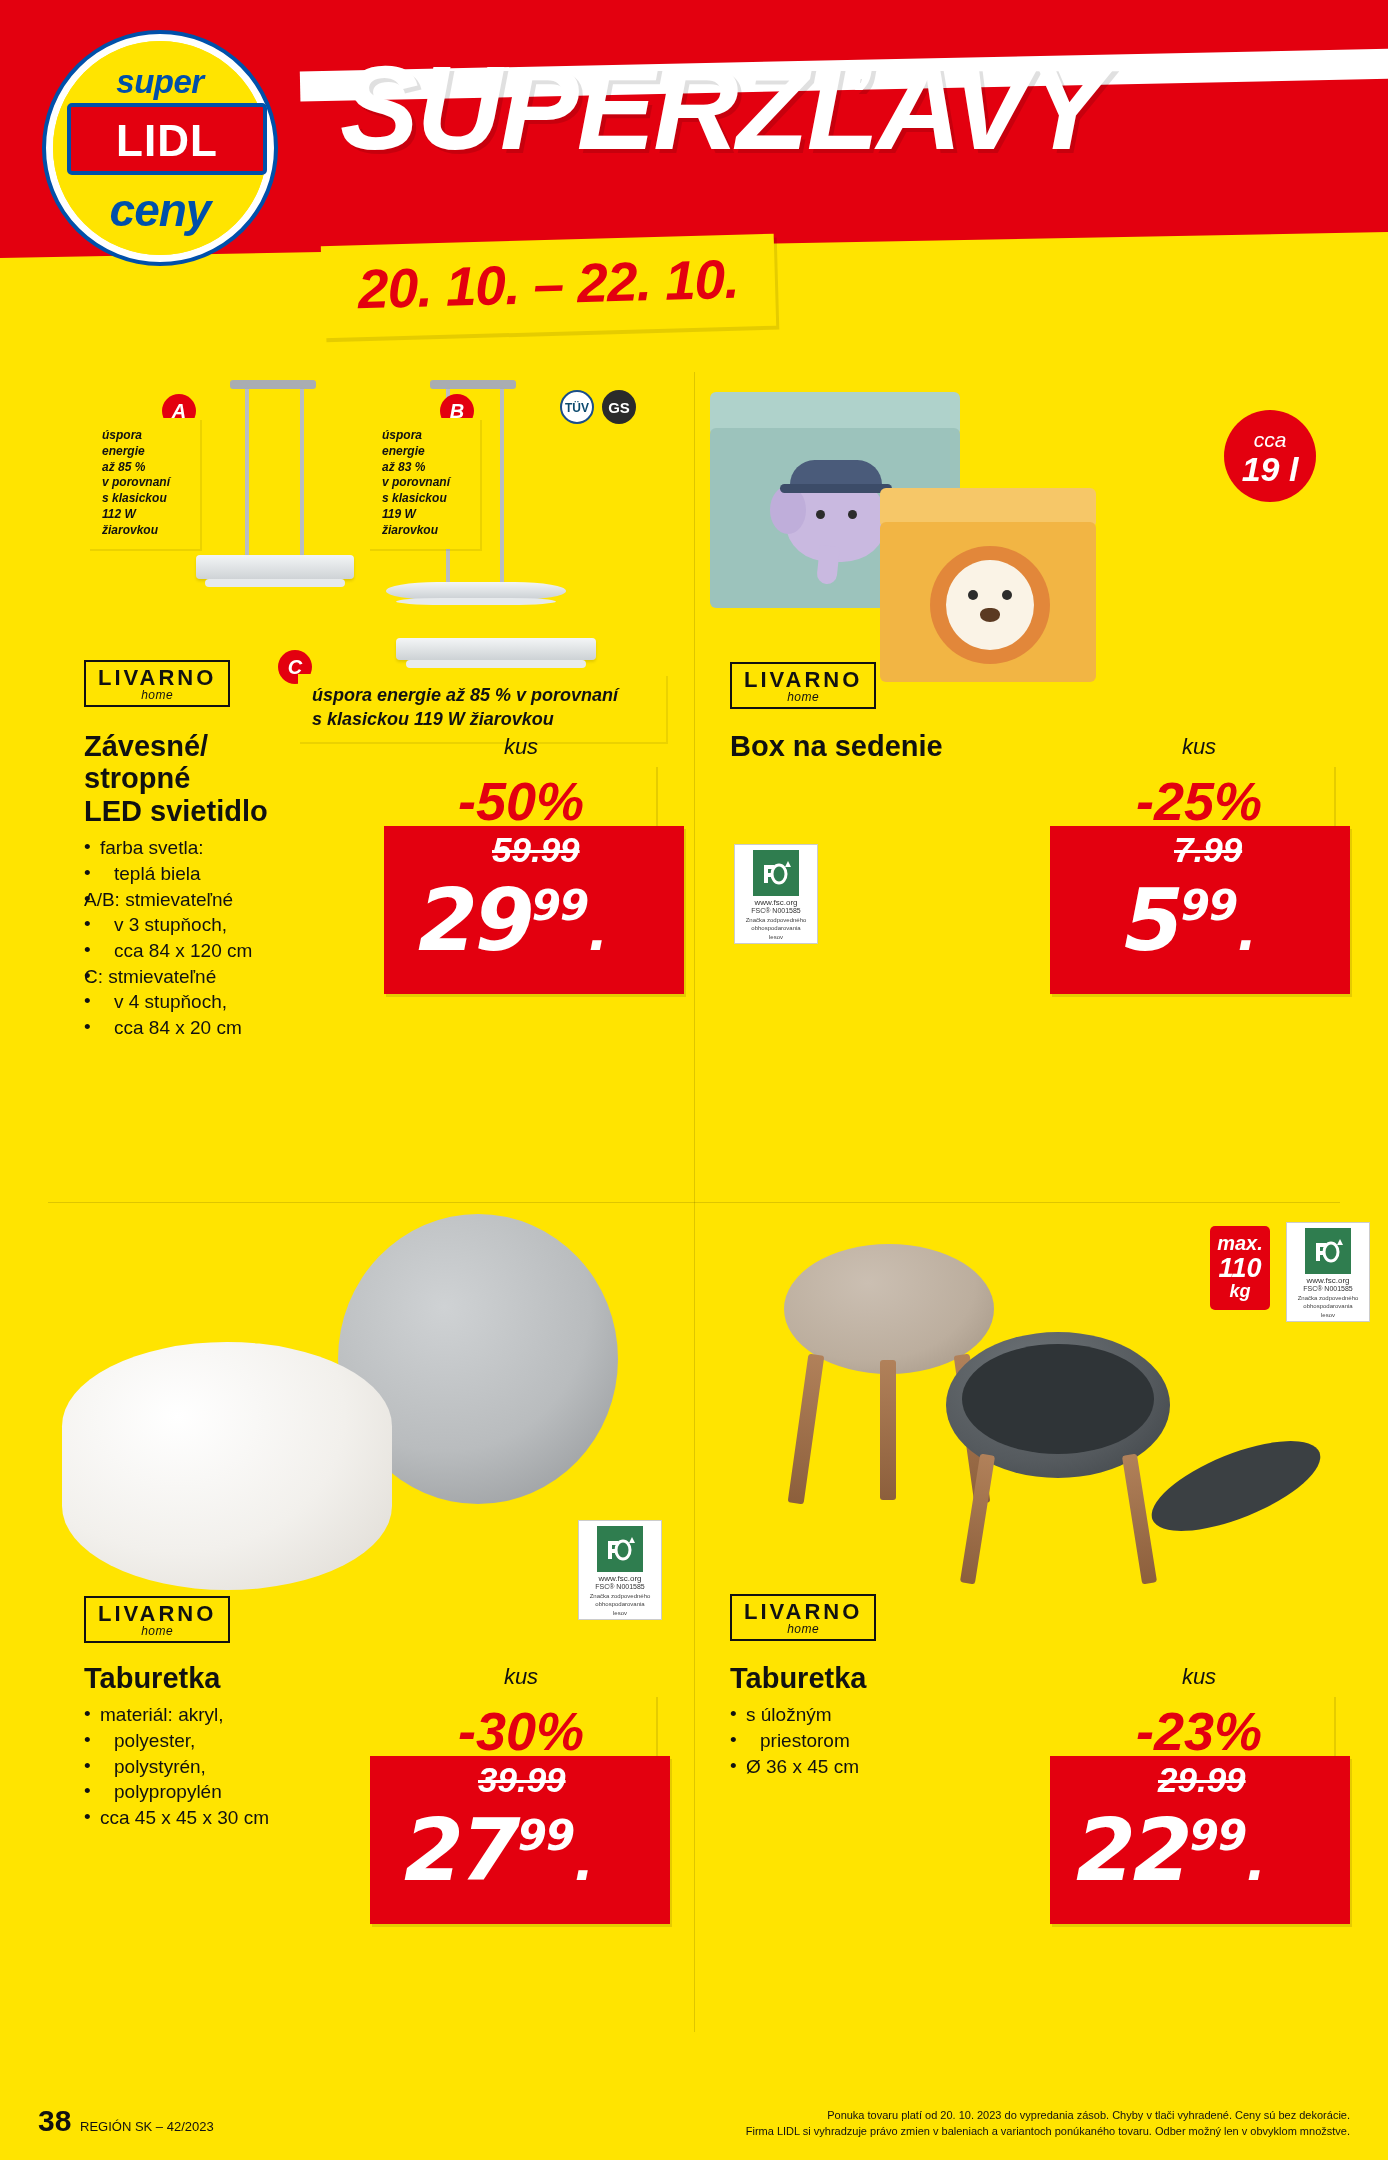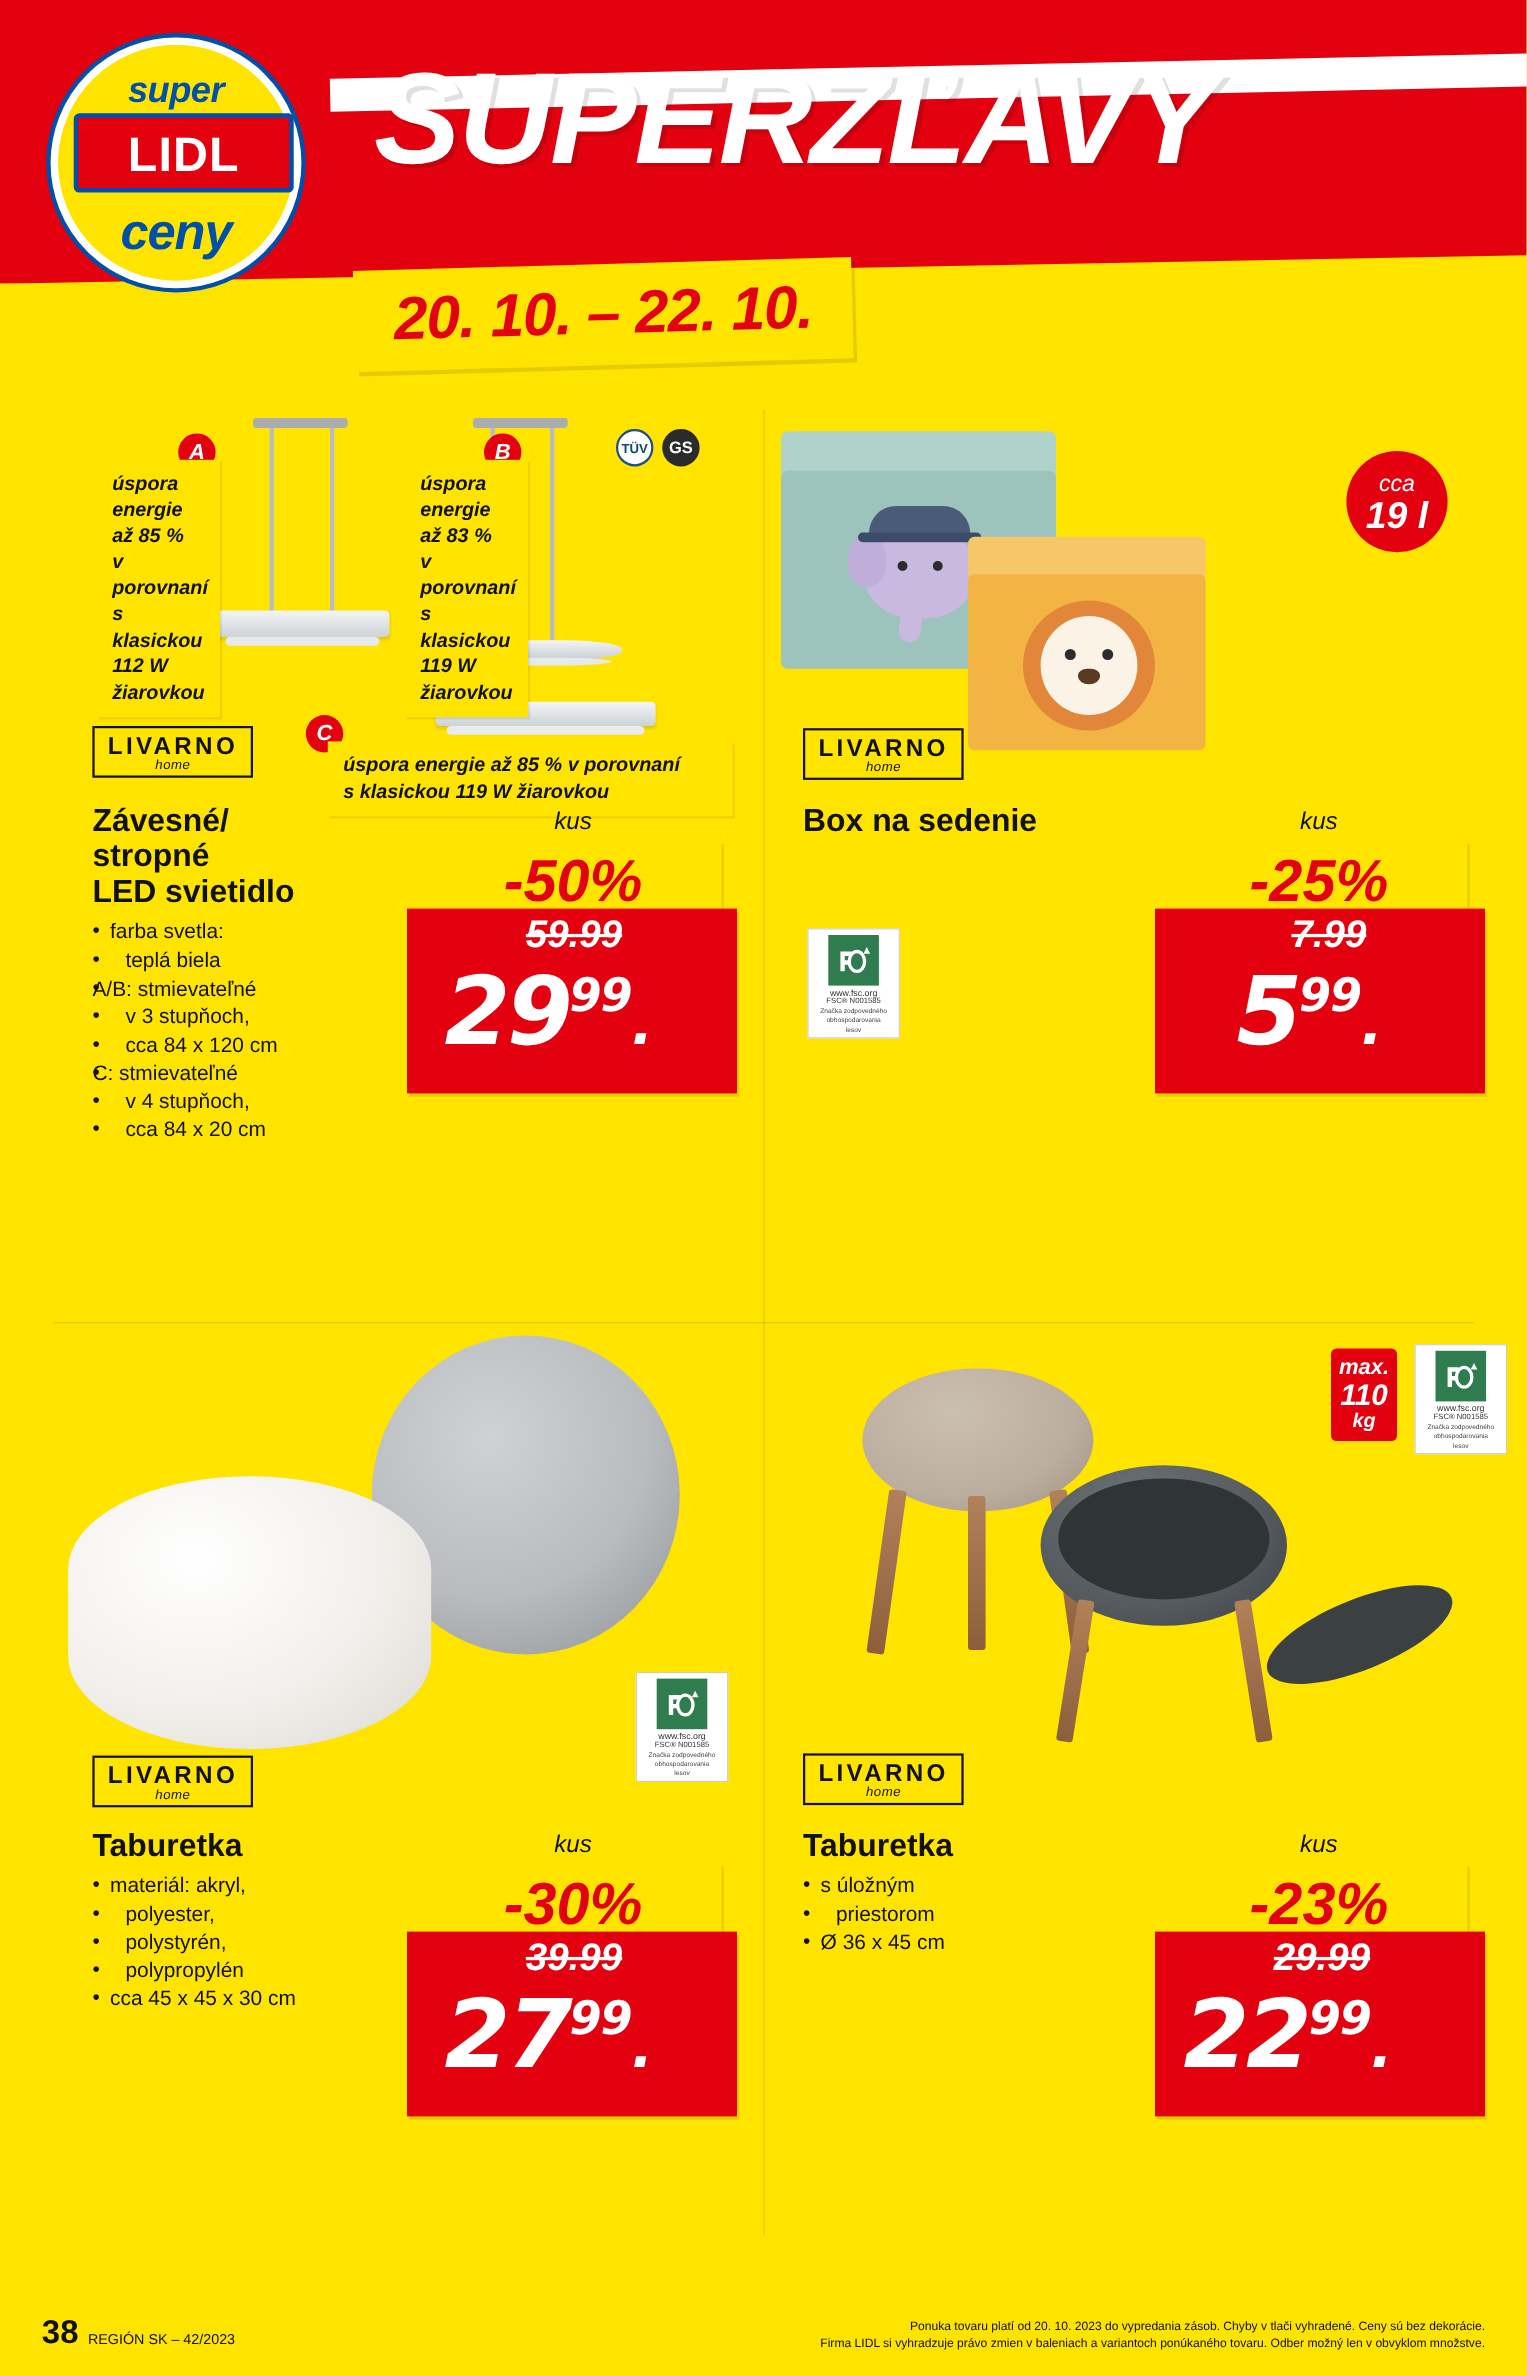--- a/index.html
+++ b/index.html
@@ -119,21 +119,21 @@
   .bigprice {
     position: absolute; font-weight: bold; font-style: italic; color: #fff;
     font-size: 86px; letter-spacing: -3px;
     font-family: "DejaVu Sans", sans-serif;
   }
   .cents { font-size: 42px; vertical-align: super; letter-spacing: -1px; }
   .dotm { font-size: 52px; }
 
   
   .energy {
-    background: #FFE400; color: #111; font-size: 18px; font-weight: bold;
+    background: #FFE400; color: #111; font-size: 12px; font-weight: bold;
     font-style: italic; line-height: 1.32; padding: 10px 14px;
     box-shadow: 2px 2px 0 rgba(0,0,0,.08);
   }
   .badge-letter {
     width: 34px; height: 34px; border-radius: 50%; background: #E3000F;
     color: #fff; font-weight: bold; font-size: 20px; text-align: center;
     line-height: 34px; font-style: italic;
   }
 
   
@@ -313,21 +313,21 @@
           <li class="plain">C: stmievateľné</li>
           <li class="ind">v 4 stupňoch,</li>
           <li class="ind">cca 84 x 20 cm</li>
         </ul>
       </div>
 
       <div style="position:absolute; left:386px; top:362px; width:270px;">
         <div class="kus">kus</div>
         <div class="disc" style="margin-top:4px;">-50%</div>
       </div>
-      <div class="pricebox" style="position:absolute; left:370px; top:454px; width:300px; height:168px;">
+      <div class="pricebox" style="position:absolute; left:384px; top:454px; width:300px; height:168px;">
         <div class="oldprice" style="left:108px; top:4px;">59.99</div>
         <div class="bigprice" style="left:34px; top:44px;">
           <span>29</span><span class="cents">99</span><span class="dotm">.</span>
         </div>
       </div>
     </div>
 
     <div class="cell" style="left:694px;top:0;width:694px;height:830px;">
 
       <div>

